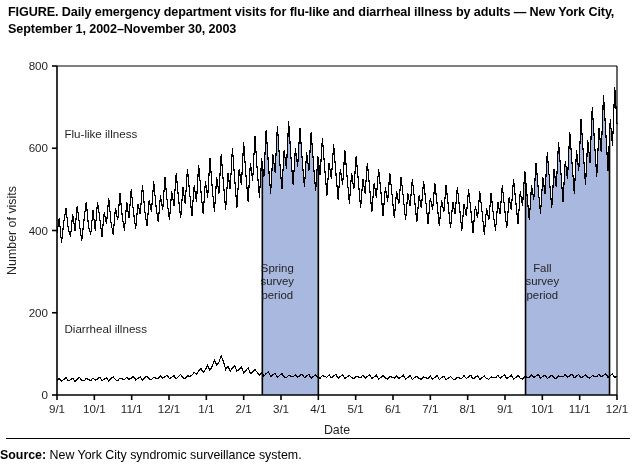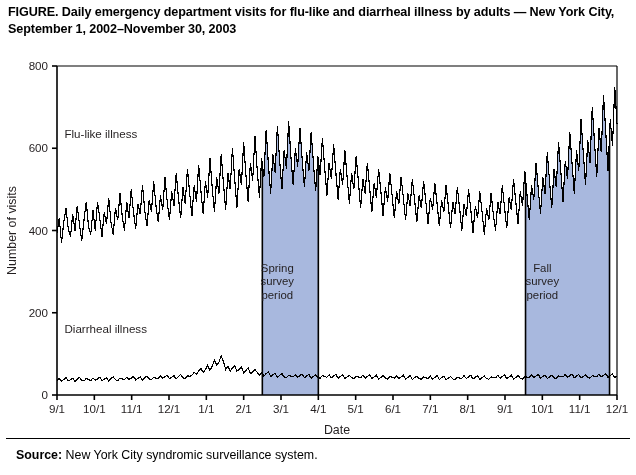--- a/index.html
+++ b/index.html
@@ -14,21 +14,21 @@
     letter-spacing:-0.1px;
   }
 
   
   #chart-area{position:absolute;left:0;top:52px;width:636px;height:388px;}
   #chart-svg{display:block;}
 
   
   #source-rule{position:absolute;left:6px;top:438px;width:624px;height:1px;background:#000;}
   #source-note{
-    position:absolute;left:16px;top:447px;width:620px;
+    position:absolute;left:0;top:447px;width:620px;
     font-size:12.4px;line-height:16px;
   }
   #source-label{font-weight:bold;}
   #source-text{font-weight:normal;}
 
   .svg-tick-text{font-family:"Liberation Sans",sans-serif;font-size:11.6px;fill:#231f20;}
   .svg-axis-title{font-family:"Liberation Sans",sans-serif;font-size:12.4px;fill:#231f20;}
   .svg-series-label{font-family:"Liberation Sans",sans-serif;font-size:11.6px;fill:#231f20;}
   .svg-band-label{font-family:"Liberation Sans",sans-serif;font-size:11.4px;fill:#231f20;}
 </style>

